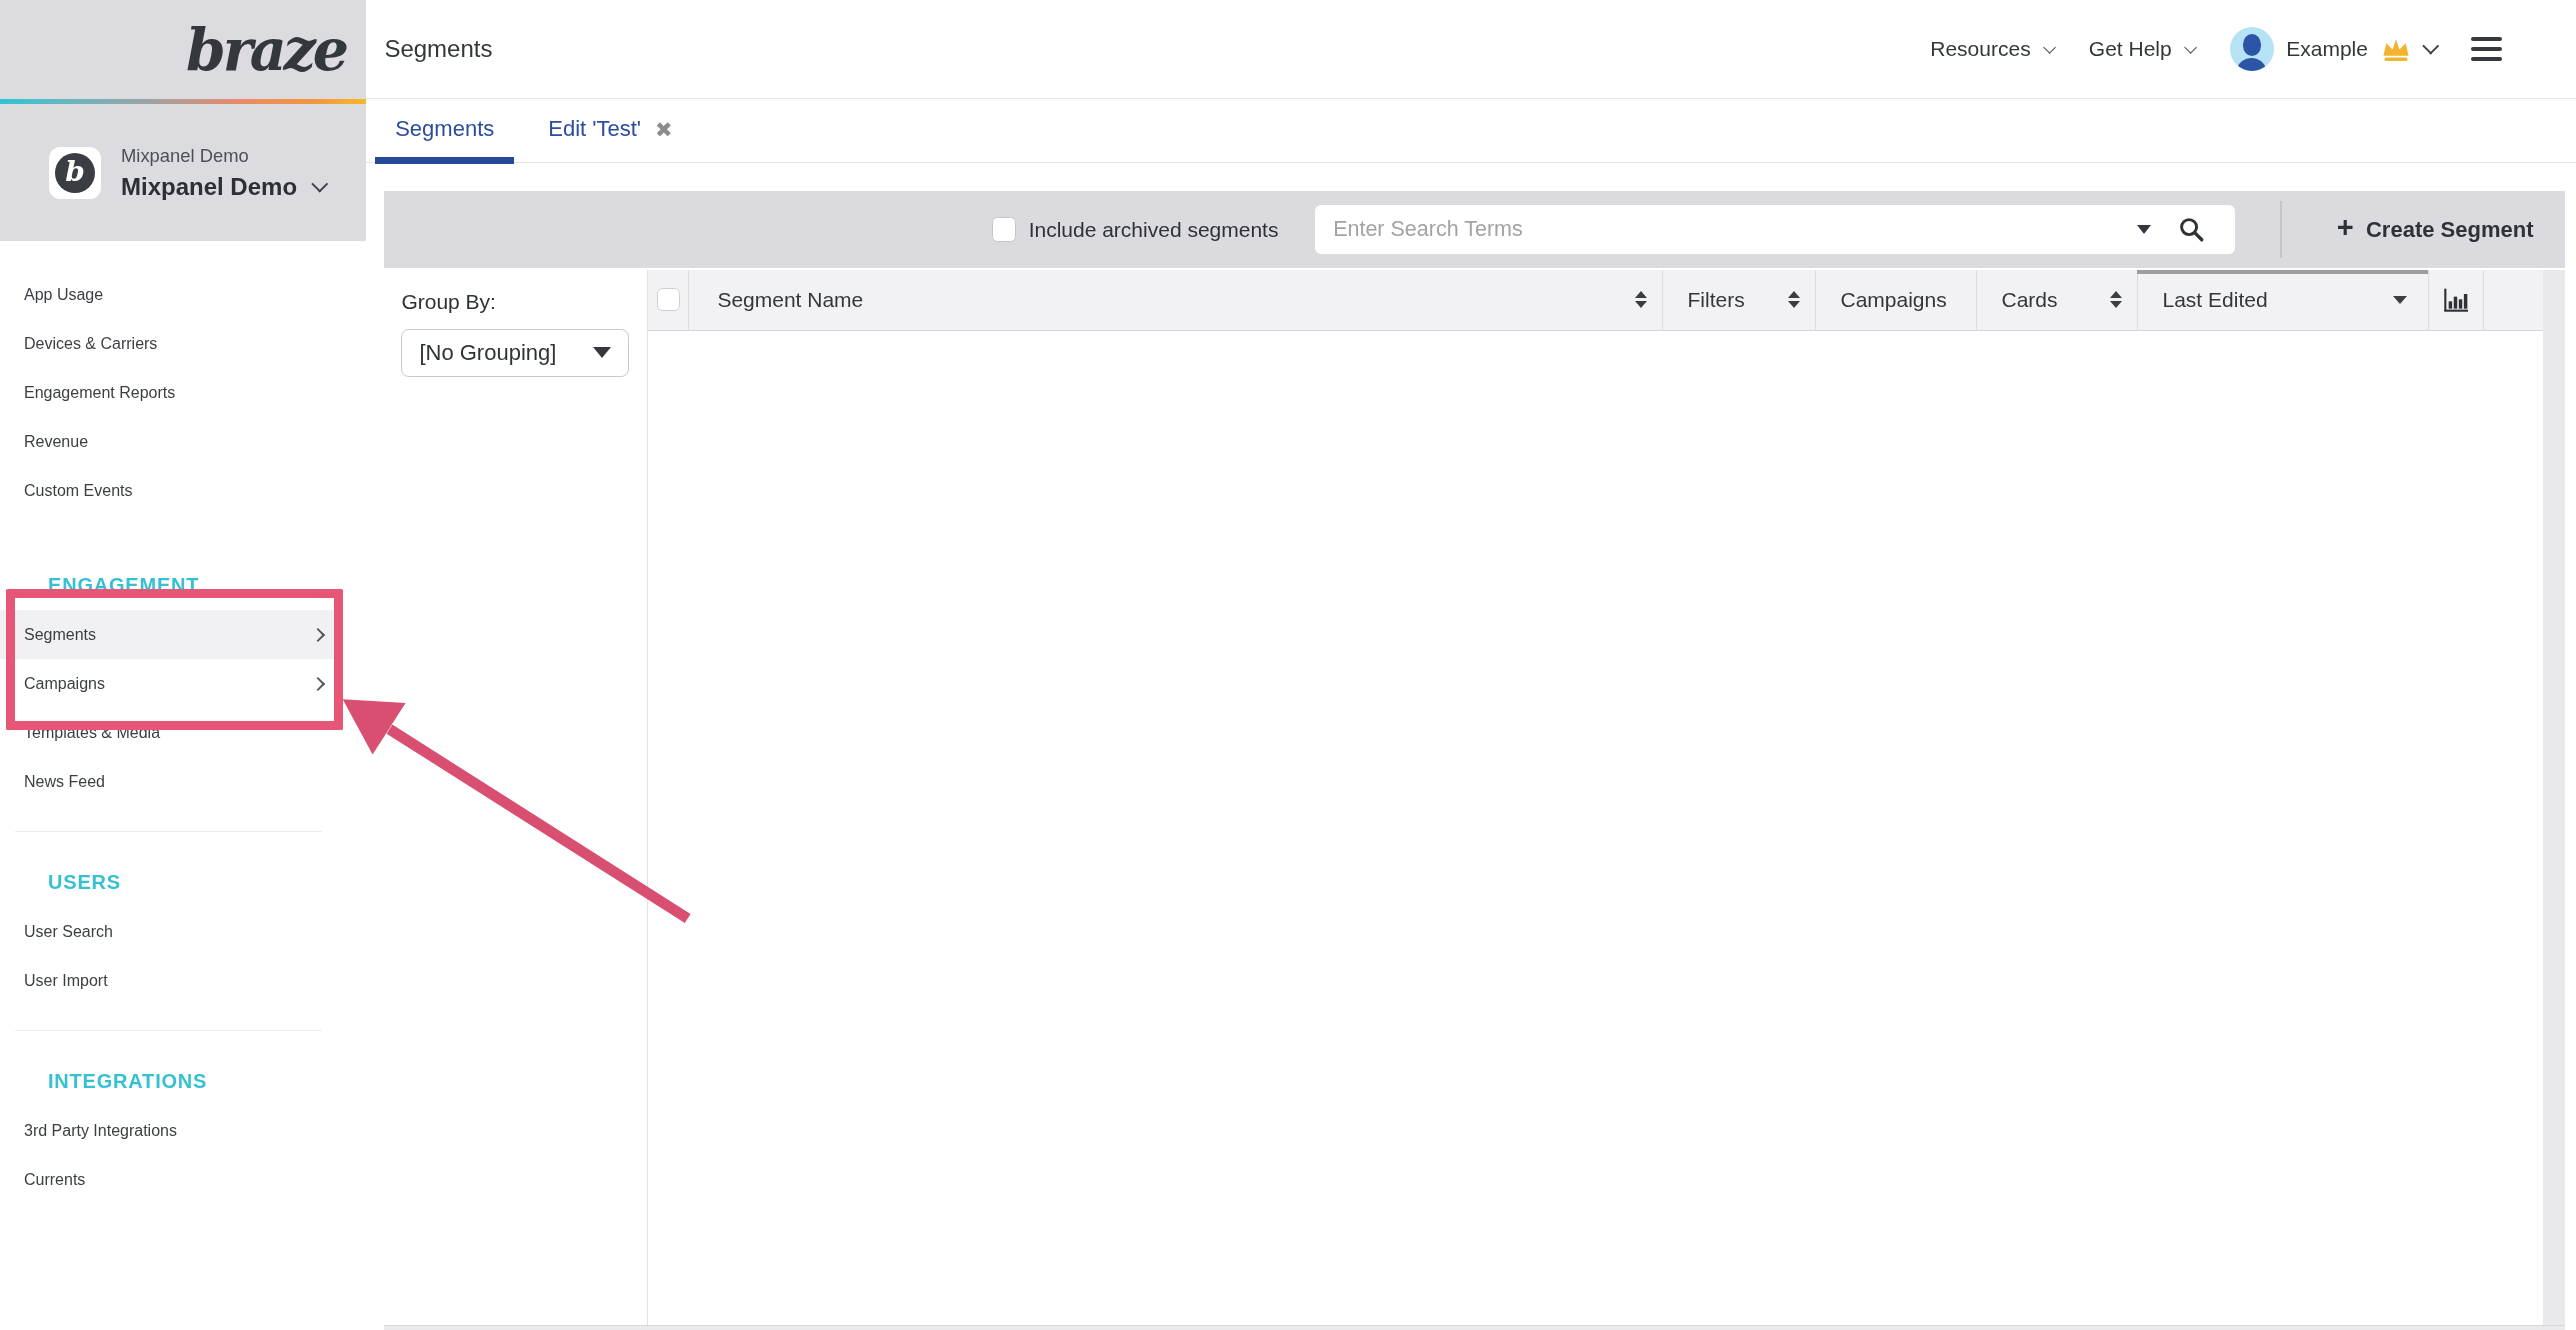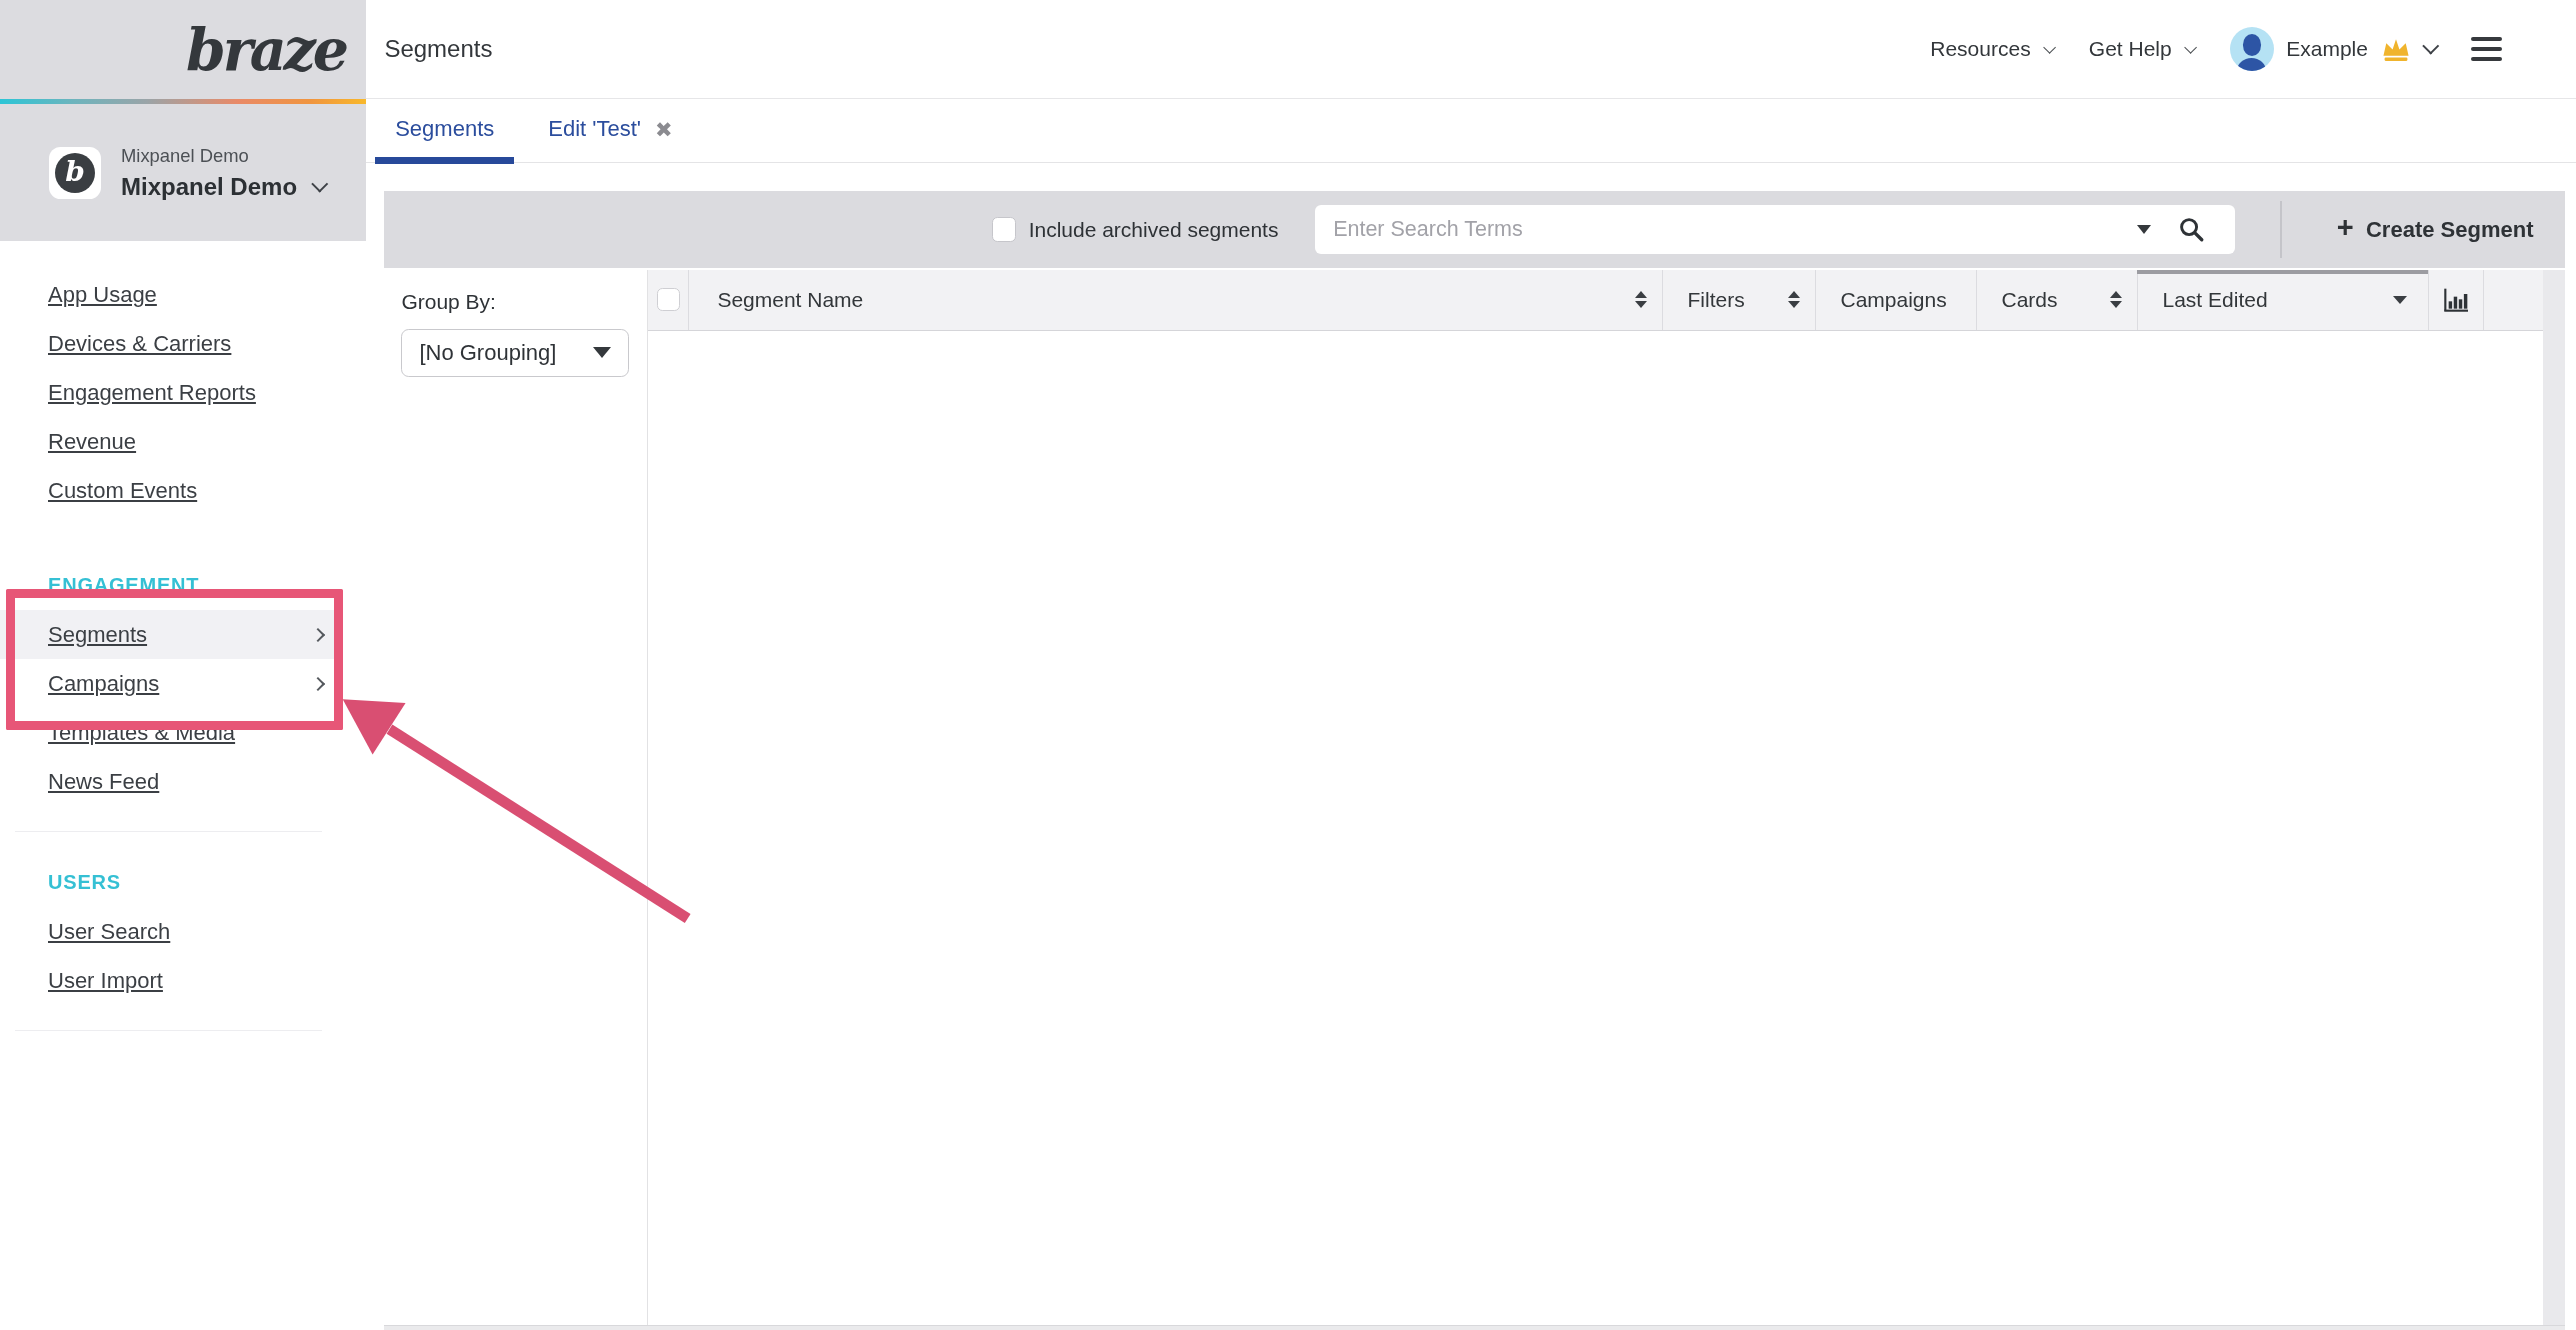--- a/index.html
+++ b/index.html
@@ -29,21 +29,21 @@
   .ws-circle{width:40px;height:40px;border-radius:50%;background:#3a3e42;color:#fff;display:flex;align-items:center;justify-content:center;font-family:"DejaVu Serif",serif;font-style:italic;font-weight:bold;font-size:28px;padding-bottom:3.1px;}
   .ws-text{display:flex;flex-direction:column;gap:6.1px;}
   .ws-company{font-size:18.4px;color:#4c5055;}
   .ws-name-row{display:flex;align-items:center;gap:17px;}
   .ws-name{font-size:24px;font-weight:bold;color:#2c3034;}
   .chev-down{width:11.5px;height:11.5px;border-right:2.3px solid #3e4247;border-bottom:2.3px solid #3e4247;transform:rotate(45deg);margin-top:-6.1px;flex:none;}
   .nav{flex:1;background:#fff;padding-top:29px;padding-right:29px;position:relative;z-index:1;}
   .gutter{position:absolute;right:0;top:242px;bottom:0;width:29px;background:#f0f0f2;z-index:0;}
   .gutter-thumb{position:absolute;left:0;top:0;bottom:0;width:14px;background:#e3e3e6;}
   .section-title{height:49px;display:flex;align-items:center;padding-left:48px;font-size:20px;font-weight:bold;letter-spacing:0.8px;color:var(--accent-teal);}
-  .nav-item{height:49px;display:flex;align-items:center;padding:0 14px 0 48px;font-size:22px;color:#3b3f44;cursor:pointer;text-decoration:underline;}
+  .nav-item{height:49px;display:flex;align-items:center;padding:0 14px 0 24px;font-size:16px;color:#3b3f44;cursor:pointer;}
   .nav-item.selected{background:#f1f1f4;}
   .chev-right{margin-left:auto;width:10px;height:10px;border-right:2.3px solid #55595e;border-top:2.3px solid #55595e;transform:rotate(45deg);flex:none;}
   .section{margin-top:46px;}
   .section.first{margin-top:0;}
   .nav-divider{height:1.5px;background:#ededf0;margin:24.5px 15.3px 26px 15.3px;}
 
   
   .main{flex:1;display:flex;flex-direction:column;min-width:0;}
   .topbar{height:99px;flex:none;border-bottom:1.5px solid #e6e6e8;display:flex;align-items:center;padding:0 74px 0 18.4px;}
   .page-title{font-size:24px;color:#33373b;}
@@ -179,20 +179,29 @@
         <div class="section-title">USERS</div>
         <div class="nav-item">
             <span>User Search</span>
           </div>
         <div class="nav-item">
             <span>User Import</span>
           </div>
       </div>
       <div class="nav-divider"></div>
 
+      <div class="section first">
+        <div class="section-title">INTEGRATIONS</div>
+        <div class="nav-item">
+            <span>3rd Party Integrations</span>
+          </div>
+        <div class="nav-item">
+            <span>Currents</span>
+          </div>
+      </div>
     </nav>
     <div class="gutter">
       <div class="gutter-thumb"></div>
     </div>
   </aside>
 
   <main class="main">
 
     <header class="topbar">
       <span class="page-title">Segments</span>

